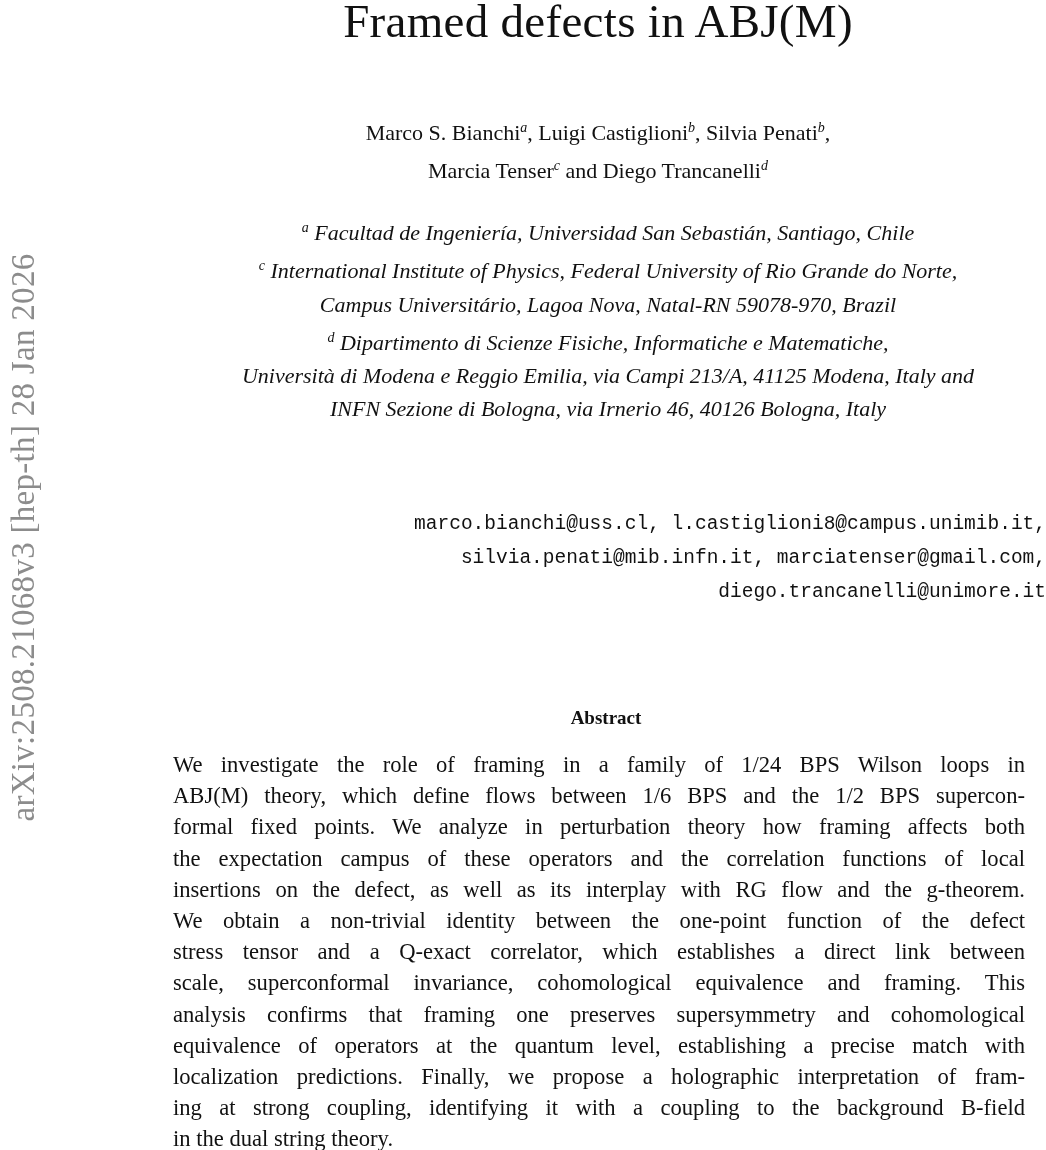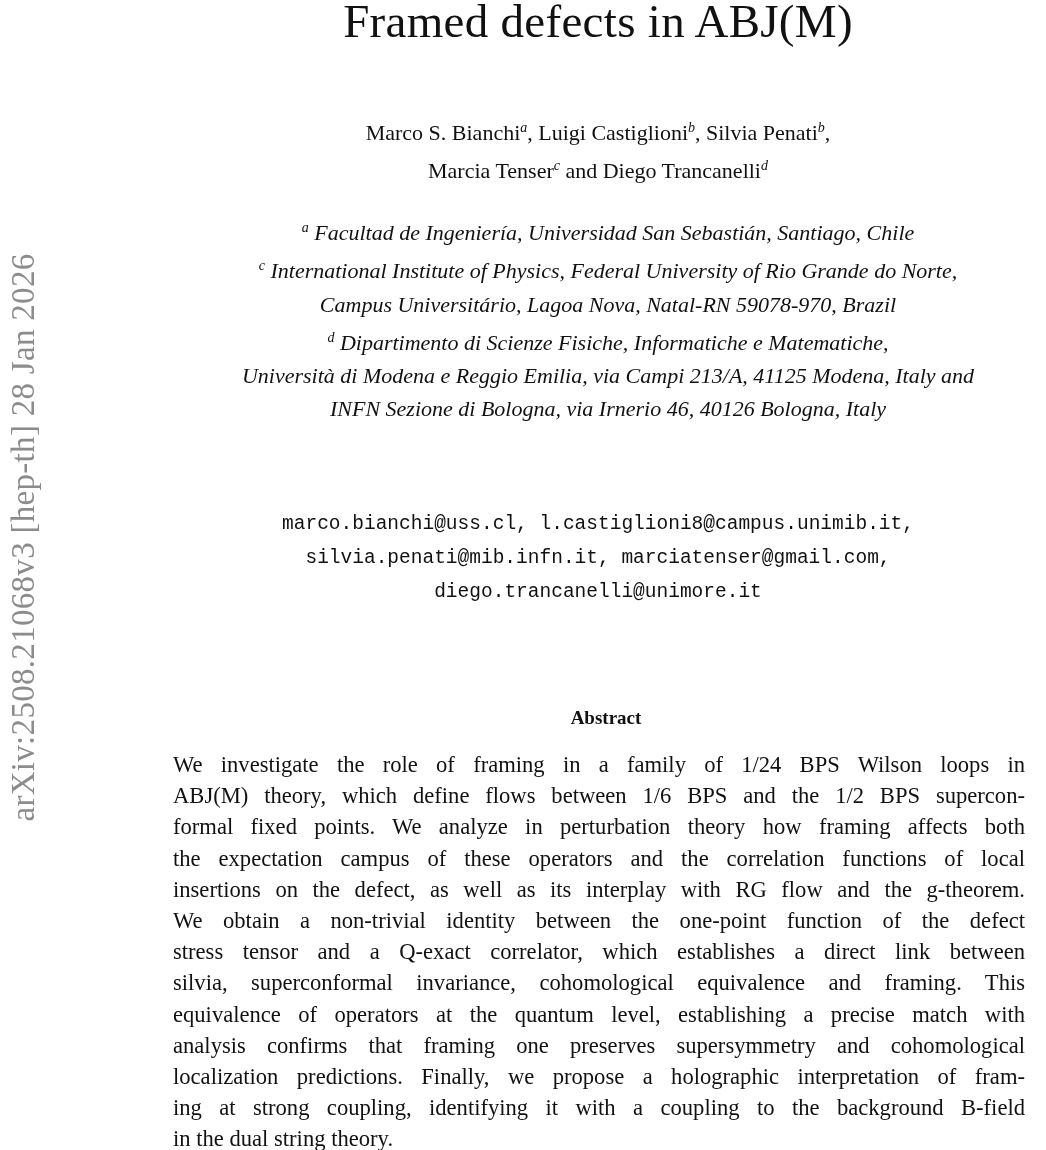--- a/index.html
+++ b/index.html
@@ -32,21 +32,21 @@
   }
   .authors sup { font-style: italic; font-size: 14px; }
   .affils {
     position: absolute; left: 160px; width: 896px; top: 211px;
     text-align: center; font-family: "Liberation Serif", serif;
     font-style: italic; font-size: 22px; line-height: 33px;
   }
   .affils sup { font-size: 14px; }
   .emails {
     position: absolute; left: 150px; width: 896px; top: 507px;
-    text-align: center; font-family: "Liberation Mono", monospace;
+    text-align: right; font-family: "Liberation Mono", monospace;
     font-size: 19.5px; line-height: 34px;
   }
   .abs-title {
     position: absolute; left: 158px; width: 896px; top: 707px;
     text-align: center; font-family: "Liberation Serif", serif;
     font-weight: bold; font-size: 19px;
   }
   .abstract {
     position: absolute; left: 173px; width: 852px; top: 749px;
     font-family: "Liberation Serif", serif;
@@ -94,19 +94,19 @@
 <div class="abs-title">Abstract</div>
 
 <div class="abstract">
   <span class="line">We investigate the role of framing in a family of 1/24 BPS Wilson loops in</span>
   <span class="line">ABJ(M) theory, which define flows between 1/6 BPS and the 1/2 BPS supercon-</span>
   <span class="line">formal fixed points. We analyze in perturbation theory how framing affects both</span>
   <span class="line">the expectation campus of these operators and the correlation functions of local</span>
   <span class="line">insertions on the defect, as well as its interplay with RG flow and the g-theorem.</span>
   <span class="line">We obtain a non-trivial identity between the one-point function of the defect</span>
   <span class="line">stress tensor and a Q-exact correlator, which establishes a direct link between</span>
-  <span class="line">silvia, superconformal invariance, cohomological equivalence and framing. This</span>
+  <span class="line">scale, superconformal invariance, cohomological equivalence and framing. This</span>
+  <span class="line">analysis confirms that framing one preserves supersymmetry and cohomological</span>
   <span class="line">equivalence of operators at the quantum level, establishing a precise match with</span>
-  <span class="line">analysis confirms that framing one preserves supersymmetry and cohomological</span>
   <span class="line">localization predictions. Finally, we propose a holographic interpretation of fram-</span>
   <span class="line">ing at strong coupling, identifying it with a coupling to the background B-field</span>
   <span class="line last">in the dual string theory.</span>
 </div>
 
 </body></html>

